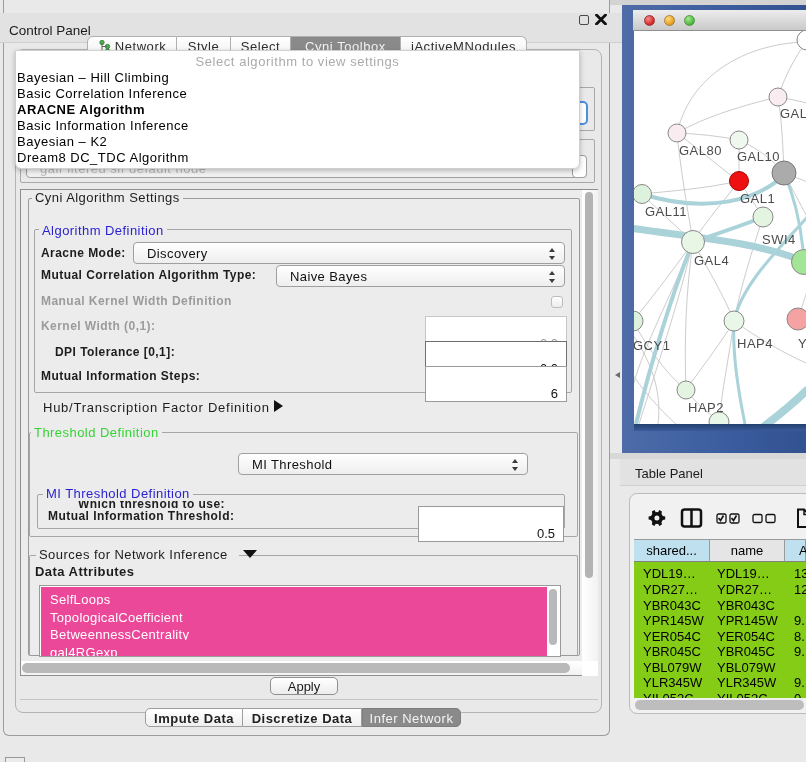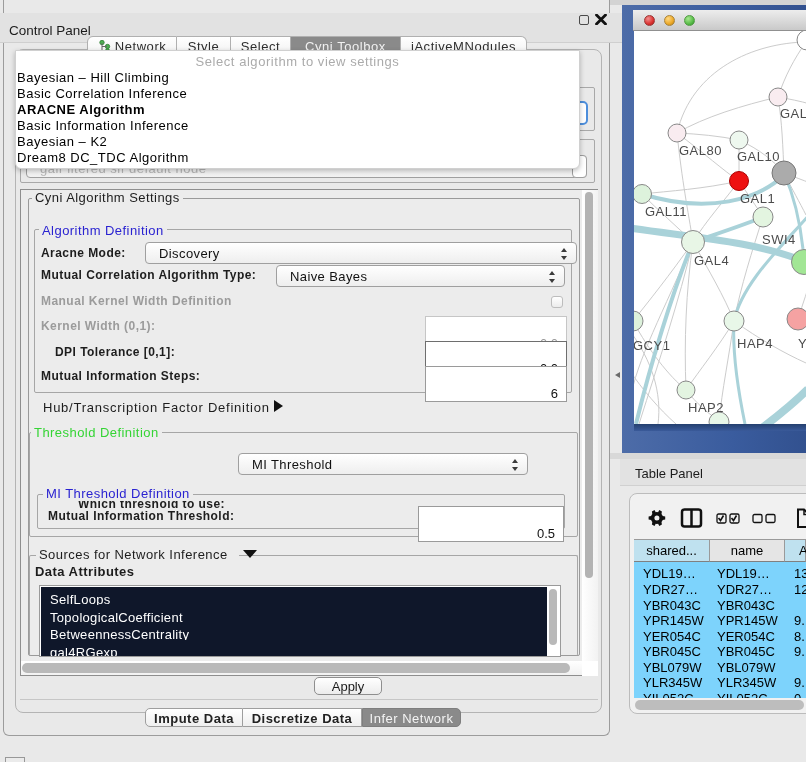--- a/index.html
+++ b/index.html
@@ -30,23 +30,23 @@
 label.dis { color:#9b9b9b; }
 .combo { position:absolute; height:22px; background:linear-gradient(#ffffff,#eeeeee); border:1px solid #9f9f9f; border-radius:4px; font-size:13px; color:#111; }
 .combo .cv { position:absolute; left:13px; top:3px; letter-spacing:0.4px; }
 .combo .arr { position:absolute; right:8px; top:0; height:100%; width:7px; }
 .combo .arr i { position:absolute; left:0; width:0; height:0; border-left:3.2px solid transparent; border-right:3.2px solid transparent; }
 .combo .arr i.up { top:4.5px; border-bottom:4.2px solid #3a3a3a; }
 .combo .arr i.dn { top:12.5px; border-top:4.2px solid #3a3a3a; }
 .field { position:absolute; height:36px; background:#ffffff; border:1px solid #9a9a9a; font-size:13px; color:#111; text-align:right; padding:19px 8px 0 0; }
 
 #datalist { left:39px; top:585px; width:522px; height:72px; background:#ffffff; border:1px solid #9a9a9a; overflow:hidden; }
-.lrow { position:absolute; left:1px; width:506px; height:18px; background:#0f172a; color:#ffffff; font-size:13px; letter-spacing:0.3px; padding:5px 0 0 9px; }
-
-#apply { left:270px; top:677px; width:68px; height:18px; background:linear-gradient(#ffffff,#ececec); border:1px solid #8e8e8e; border-radius:5px; text-align:center; font-size:13px; color:#1a1a1a; line-height:17px;margin-left:44px; }
+.lrow { position:absolute; left:1px; width:506px; height:18px; background:#ec4899; color:#ffffff; font-size:13px; letter-spacing:0.3px; padding:5px 0 0 9px; }
+
+#apply { left:270px; top:677px; width:68px; height:18px; background:linear-gradient(#ffffff,#ececec); border:1px solid #8e8e8e; border-radius:5px; text-align:center; font-size:13px; color:#1a1a1a; line-height:17px; }
 
 .bseg { top:708px; height:19px; font-size:13px; font-weight:bold; letter-spacing:0.5px; text-align:center; line-height:19px; }
 
 #popup { left:15px; top:50px; width:565px; height:119px; background:#ffffff; border:1px solid #d0d0d0; border-radius:0 0 6px 6px; box-shadow:0 2px 5px rgba(0,0,0,0.25); }
 #popup .hint { position:absolute; left:0; width:100%; top:3px; text-align:center; color:#ababab; font-size:13px; letter-spacing:0.55px; }
 #popup .it { position:absolute; left:1px; font-size:13px; color:#000; letter-spacing:0.5px; }
 
 #topstrip { left:610px; top:0; width:196px; height:5px; background:#d3d3d3; }
 #net-frame { left:622px; top:5px; width:184px; height:448px; background:linear-gradient(90deg,#4d6ca8,#3a5c9e 60%,#32518f); }
 #net-title { left:633px; top:10px; width:173px; height:21px; background:linear-gradient(#ededed,#c9c9c9); border-bottom:1px solid #909090; }
@@ -92,21 +92,21 @@
 <div class="abs" style="left:582px; top:661px; width:16px; height:15px; background:#ffffff;"></div>
 <div class="abs" id="hsb-thumb"></div>
 
 <div class="abs group" style="left:28px; top:198px; width:552px; height:458px; border-color:#9a9a9a;"></div>
 <div class="gtitle" style="left:32px; top:190px; color:#1d1d1d;">Cyni Algorithm Settings</div>
 
 <div class="abs group" style="left:34px; top:229px; width:538px; height:164px;"></div>
 <div class="gtitle" style="left:39px; top:223px; color:#2a23d1;">Algorithm Definition</div>
 
 <label class="b" style="left:41px; top:246px;">Aracne Mode:</label>
-<div class="combo" style="left:133px; top:242px; width:432px;margin-left:12px;">
+<div class="combo" style="left:133px; top:242px; width:432px;">
     <span class="cv">Discovery</span>
     <span class="arr">
       <i class="up"></i>
       <i class="dn"></i>
     </span>
   </div>
 <label class="b" style="left:41px; top:268px;">Mutual Correlation Algorithm Type:</label>
 <div class="combo" style="left:276px; top:265px; width:289px;">
     <span class="cv">Naive Bayes</span>
     <span class="arr">
@@ -287,21 +287,21 @@
   </g>
   <path d="M152,1.5 h6 l5,5 v12.5 h-11 z" fill="none" stroke="#111" stroke-width="2"></path>
       <path d="M158,1.5 v5 h5" fill="none" stroke="#111" stroke-width="1.5"></path>
 </svg>
 </div>
 
 <div class="abs th" style="left:634px; top:539px; width:76px; background:#bfe1ef;">shared...</div>
 <div class="abs th" style="left:710px; top:539px; width:75px; background:#e5e5e5;">name</div>
 <div class="abs th" style="left:785px; top:539px; width:21px; background:#bfe1ef; text-align:left; padding-left:14px;">A</div>
 
-<div class="abs" style="left:634px; top:562px; width:172px; height:136px; background:#7dd3fc; font-size:13px; overflow:hidden;">
+<div class="abs" style="left:634px; top:562px; width:172px; height:136px; background:#84cc16; font-size:13px; overflow:hidden;">
   <div class="tr" style="left:9px; top:4px;">YDL19…</div>
     <div class="tr" style="left:83px; top:4px;">YDL19…</div>
     <div class="tr" style="left:160px; top:4px;">13</div>
   <div class="tr" style="left:9px; top:20px;">YDR27…</div>
     <div class="tr" style="left:83px; top:20px;">YDR27…</div>
     <div class="tr" style="left:160px; top:20px;">12</div>
   <div class="tr" style="left:9px; top:36px;">YBR043C</div>
     <div class="tr" style="left:83px; top:36px;">YBR043C</div>
   <div class="tr" style="left:9px; top:51px;">YPR145W</div>
     <div class="tr" style="left:83px; top:51px;">YPR145W</div>

